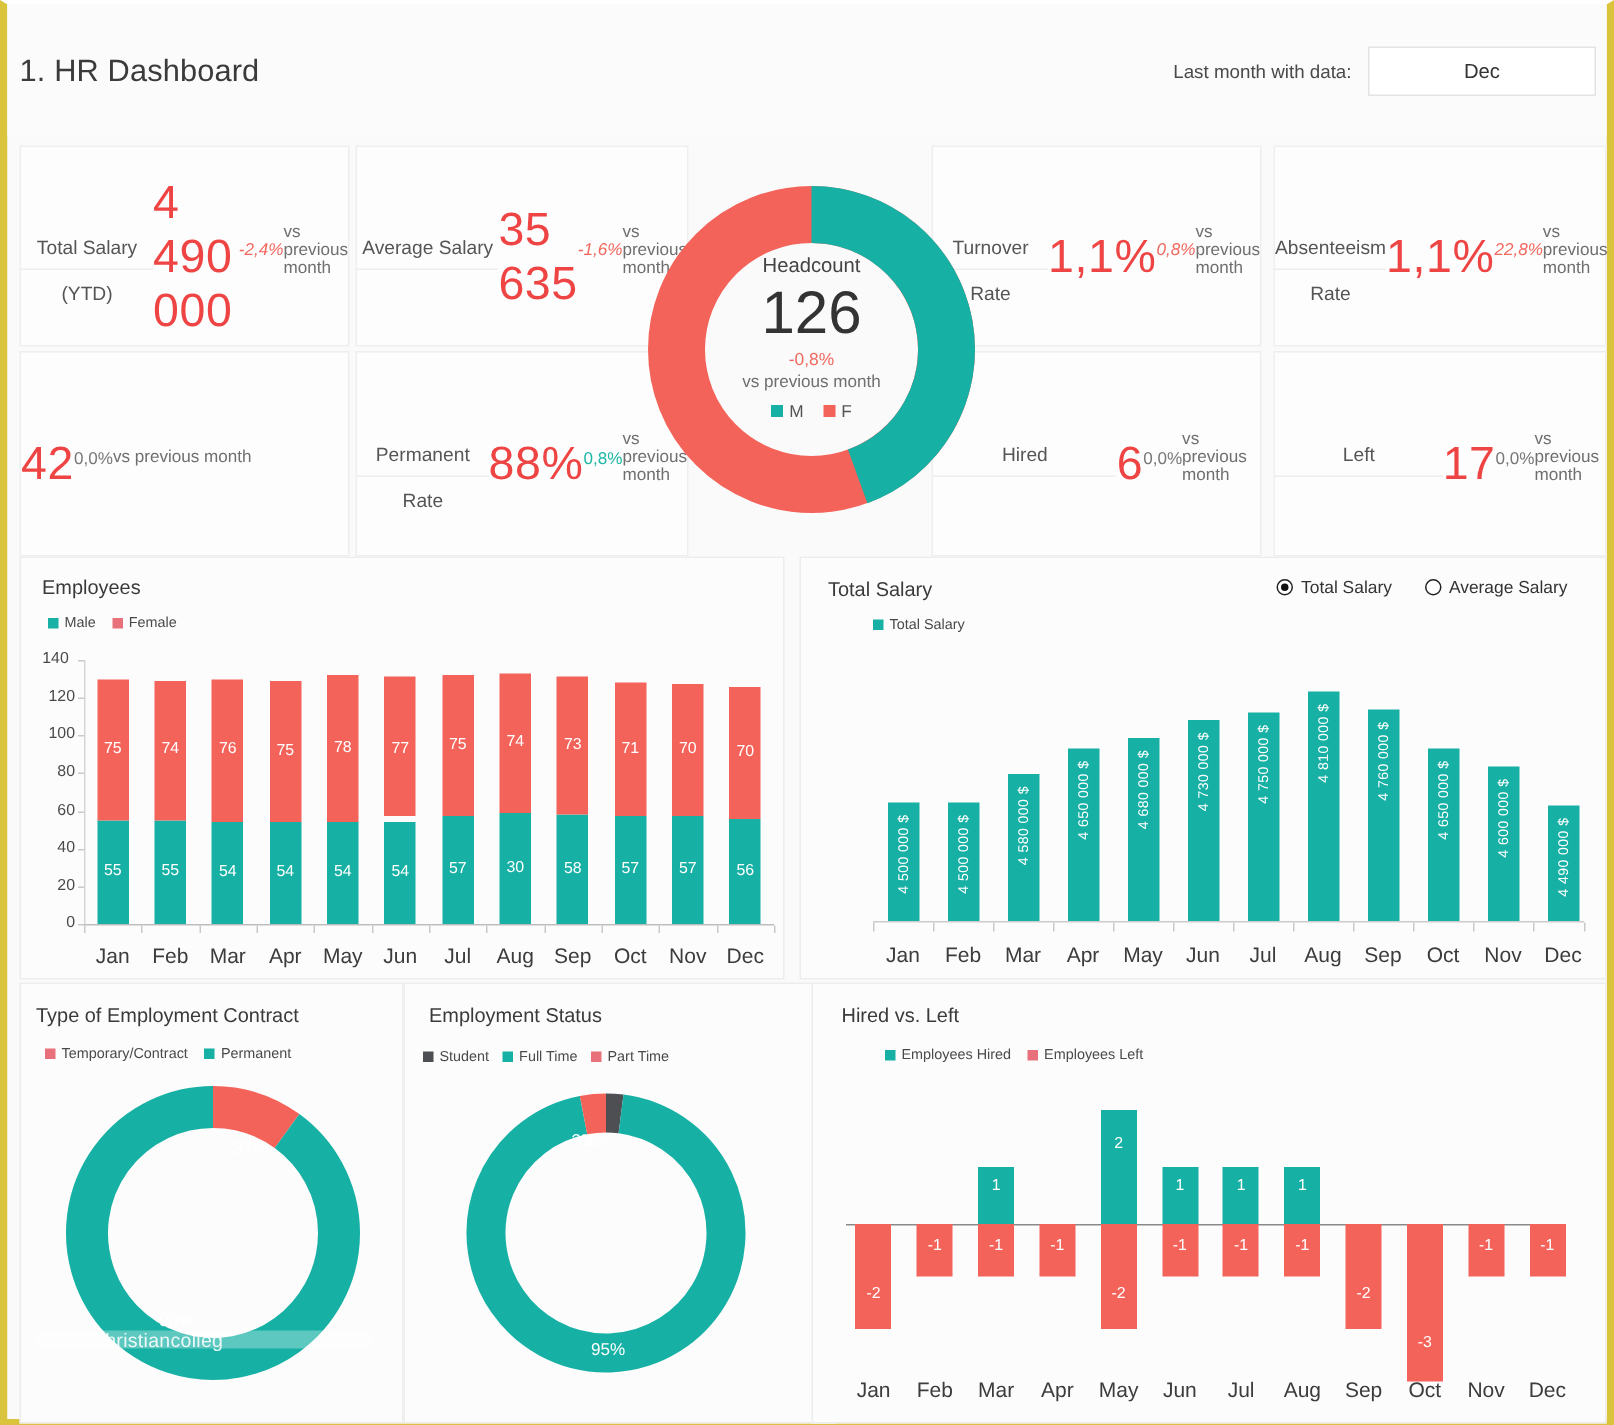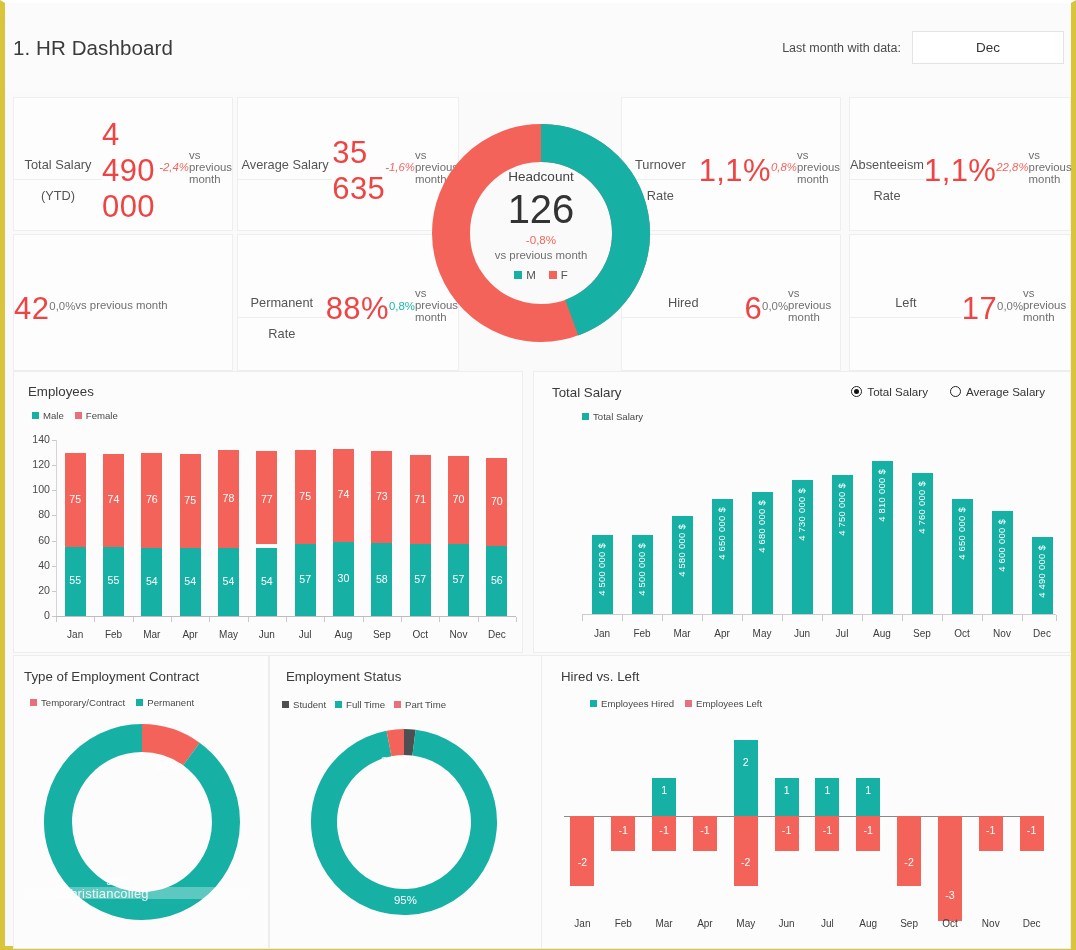--- a/index.html
+++ b/index.html
@@ -83,21 +83,21 @@
   
   .radios { position: absolute; display: flex; gap: 22px; align-items: center; font-size: 11.6px; color: #333; }
   .radio { display: flex; align-items: center; gap: 5px; cursor: pointer; }
   .rc { width: 11px; height: 11px; border: 1.5px solid #222; border-radius: 50%; position: relative; background: #fff; }
   .rc.on::after { content: ""; position: absolute; left: 2px; top: 2px; width: 5px; height: 5px; border-radius: 50%; background: #111; }
 
   
   .chart { position: absolute; }
   .axis-line { position: absolute; background: #bdbdbd; }
   .ytick { position: absolute; font-size: 10.6px; color: #4a4a4a; text-align: right; width: 26px; }
-  .xtick { position: absolute; font-size: 10px; color: #3c3c3c; text-align: center; }
+  .xtick { position: absolute; font-size: 14px; color: #3c3c3c; text-align: center; }
   .bar { position: absolute; }
   .bar-lab {
     position: absolute; color: #ffffff; font-size: 10.6px; text-align: center; width: 100%;
   }
   .vlab {
     position: absolute; color: #fff; font-size: 9.4px;
     writing-mode: vertical-rl; transform: rotate(180deg);
     left: 50%; margin-left: -6px; white-space: nowrap; letter-spacing: .3px;
   }
   .tickmark { position: absolute; width: 1px; background: #c9c9c9; }
@@ -211,21 +211,21 @@
           <div class="ytick" style="left: 10px; top: 186.714px;">40</div>
           <div class="tickmark" style="left: 38px; top: 193.714px; width: 4px; height: 1px; background: rgb(201, 201, 201);"></div>
           <div class="ytick" style="left: 10px; top: 161.571px;">60</div>
           <div class="tickmark" style="left: 38px; top: 168.571px; width: 4px; height: 1px; background: rgb(201, 201, 201);"></div>
           <div class="ytick" style="left: 10px; top: 136.429px;">80</div>
           <div class="tickmark" style="left: 38px; top: 143.429px; width: 4px; height: 1px; background: rgb(201, 201, 201);"></div>
           <div class="ytick" style="left: 10px; top: 111.286px;">100</div>
           <div class="tickmark" style="left: 38px; top: 118.286px; width: 4px; height: 1px; background: rgb(201, 201, 201);"></div>
           <div class="ytick" style="left: 10px; top: 86.1429px;">120</div>
           <div class="tickmark" style="left: 38px; top: 93.1429px; width: 4px; height: 1px; background: rgb(201, 201, 201);"></div>
-          <div class="ytick" style="left: 10px; top: 61px;">140</div>
+          <div class="ytick" style="left: 10px; top: 61px; text-align: center;">140</div>
           <div class="tickmark" style="left: 38px; top: 68px; width: 4px; height: 1px; background: rgb(201, 201, 201);"></div>
           <div class="axis-line" style="left: 42px; top: 244px; width: 460px; height: 1px;"></div>
           <div class="axis-line" style="left: 42px; top: 68px; width: 1px; height: 176px; background: rgb(213, 213, 213);"></div>
           <div class="bar" style="left: 50.6667px; top: 174.857px; width: 21px; height: 69.1429px; background: rgb(22, 176, 164);">
             <div class="bar-lab" style="top: 27.5714px;">55</div>
           </div>
           <div class="bar" style="left: 50.6667px; top: 80.5714px; width: 21px; height: 94.2857px; background: rgb(244, 99, 90);">
             <div class="bar-lab" style="top: 40.1429px;">75</div>
           </div>
           <div class="xtick" style="left: 39.1667px; top: 257px; width: 44px;">Jan</div>

